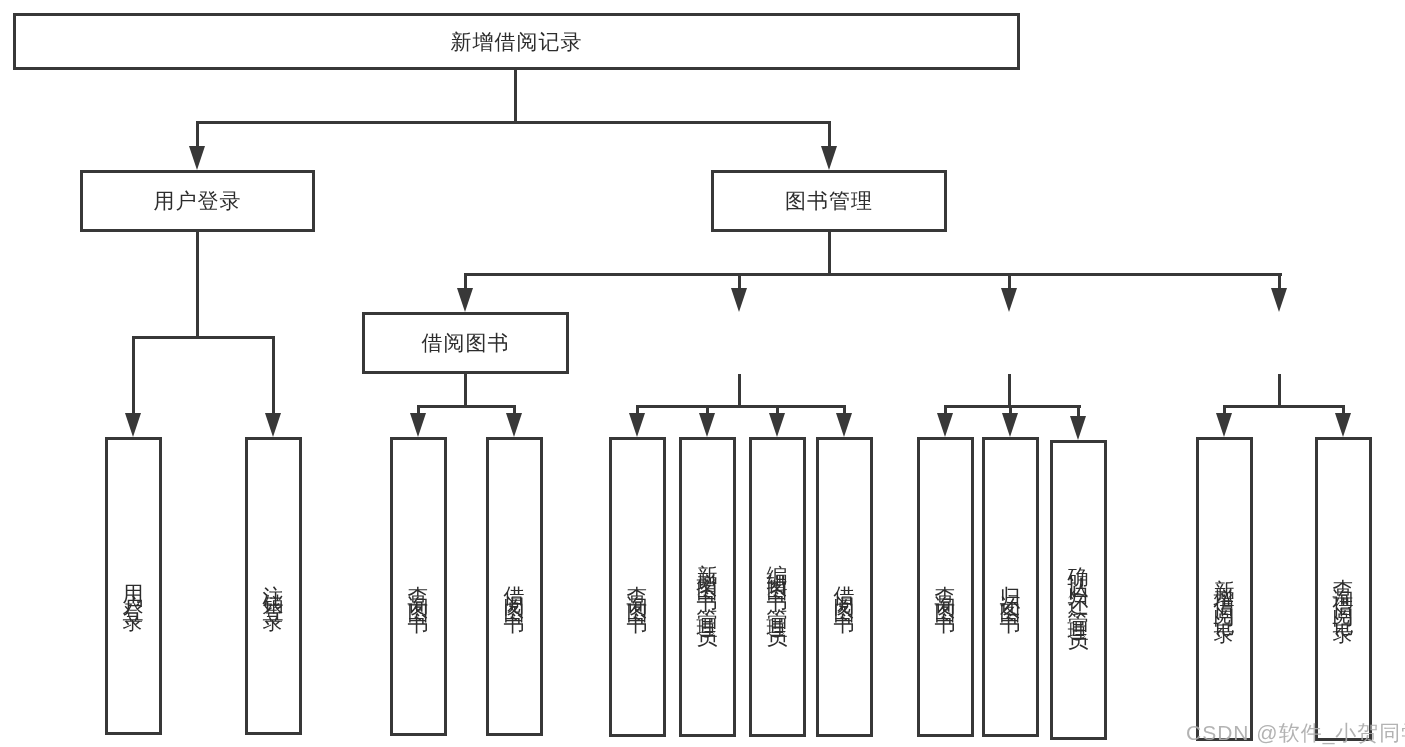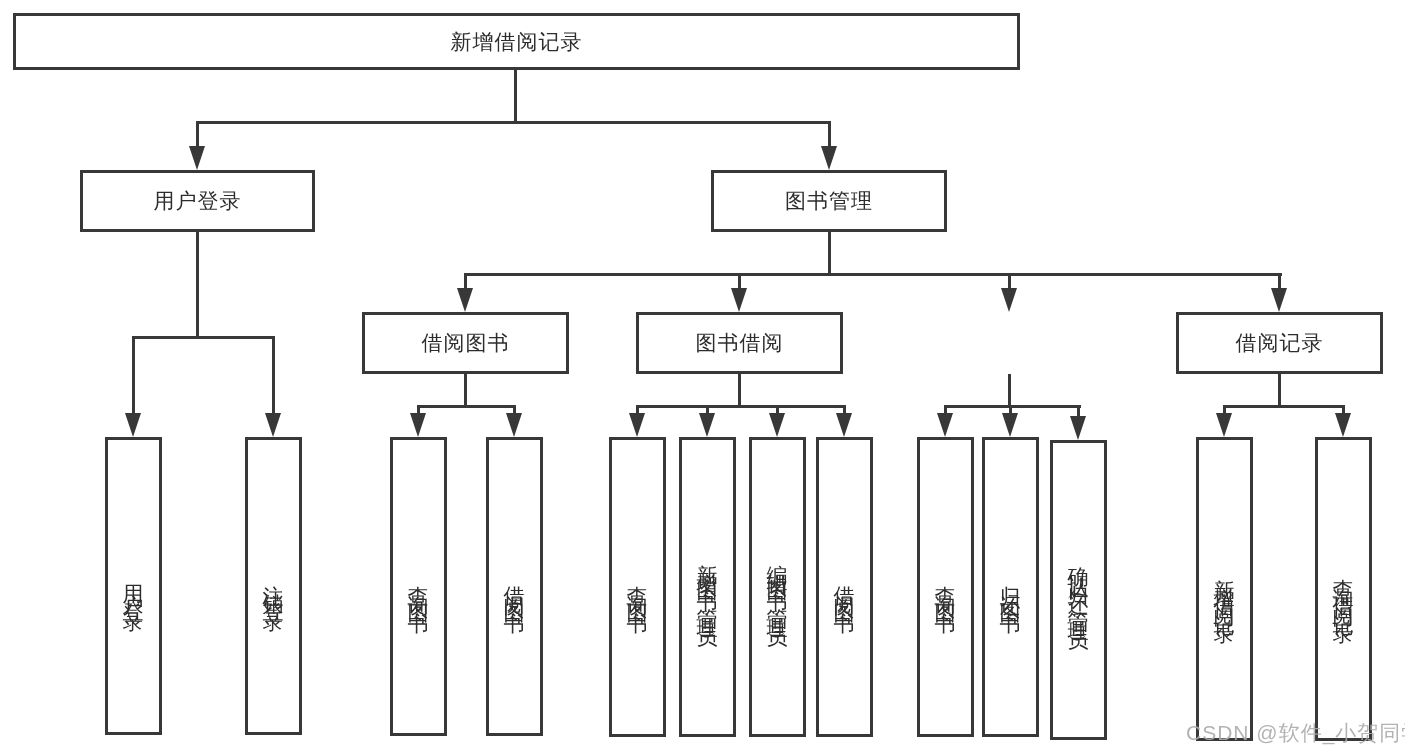--- a/index.html
+++ b/index.html
@@ -77,26 +77,20 @@
   <div class="vl" style="left:738px; top:273px; height:18px;"></div>
   <div class="ah" style="left:731px; top:288px;"></div>
   <div class="vl" style="left:1008px; top:273px; height:18px;"></div>
   <div class="ah" style="left:1001px; top:288px;"></div>
   <div class="vl" style="left:1278px; top:273px; height:18px;"></div>
   <div class="ah" style="left:1271px; top:288px;"></div>
 
   <div class="node" style="left:362px; top:312px; width:207px; height:62px;">
     <span>借阅图书</span>
   </div>
-  <div class="node" style="left:636px; top:312px; width:207px; height:62px;">
-    <span>图书借阅</span>
-  </div>
-  <div class="node" style="left:1176px; top:312px; width:207px; height:62px;">
-    <span>借阅记录</span>
-  </div>
 
   <div class="vl" style="left:464px; top:374px; height:33px;"></div>
   <div class="hl" style="left:417px; top:405px; width:99px;"></div>
   <div class="vl" style="left:417px; top:405px; height:10px;"></div>
   <div class="ah" style="left:410px; top:413px;"></div>
   <div class="vl" style="left:513px; top:405px; height:10px;"></div>
   <div class="ah" style="left:506px; top:413px;"></div>
 
   <div class="node vnode" style="left:390px; top:437px; width:57px; height:299px;">
     <span>查询图书</span>

